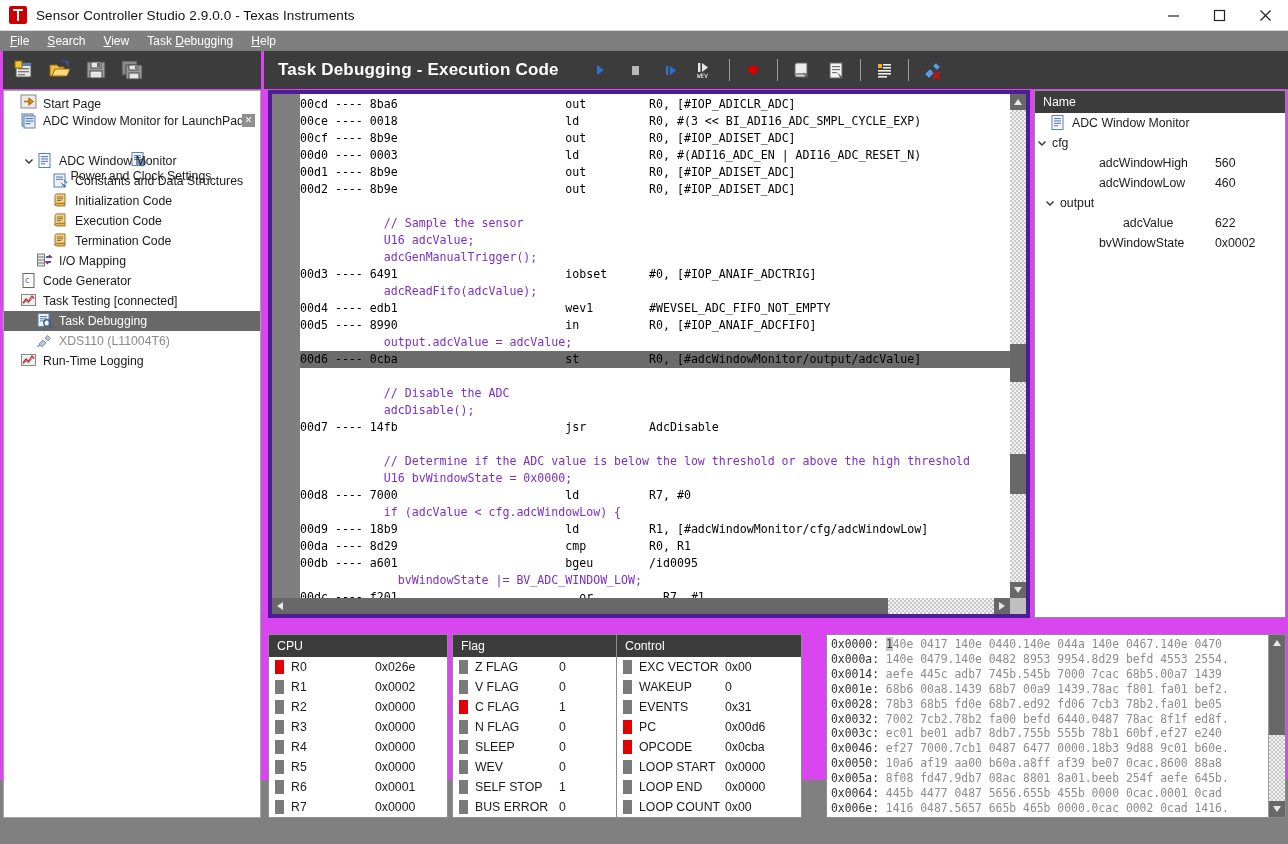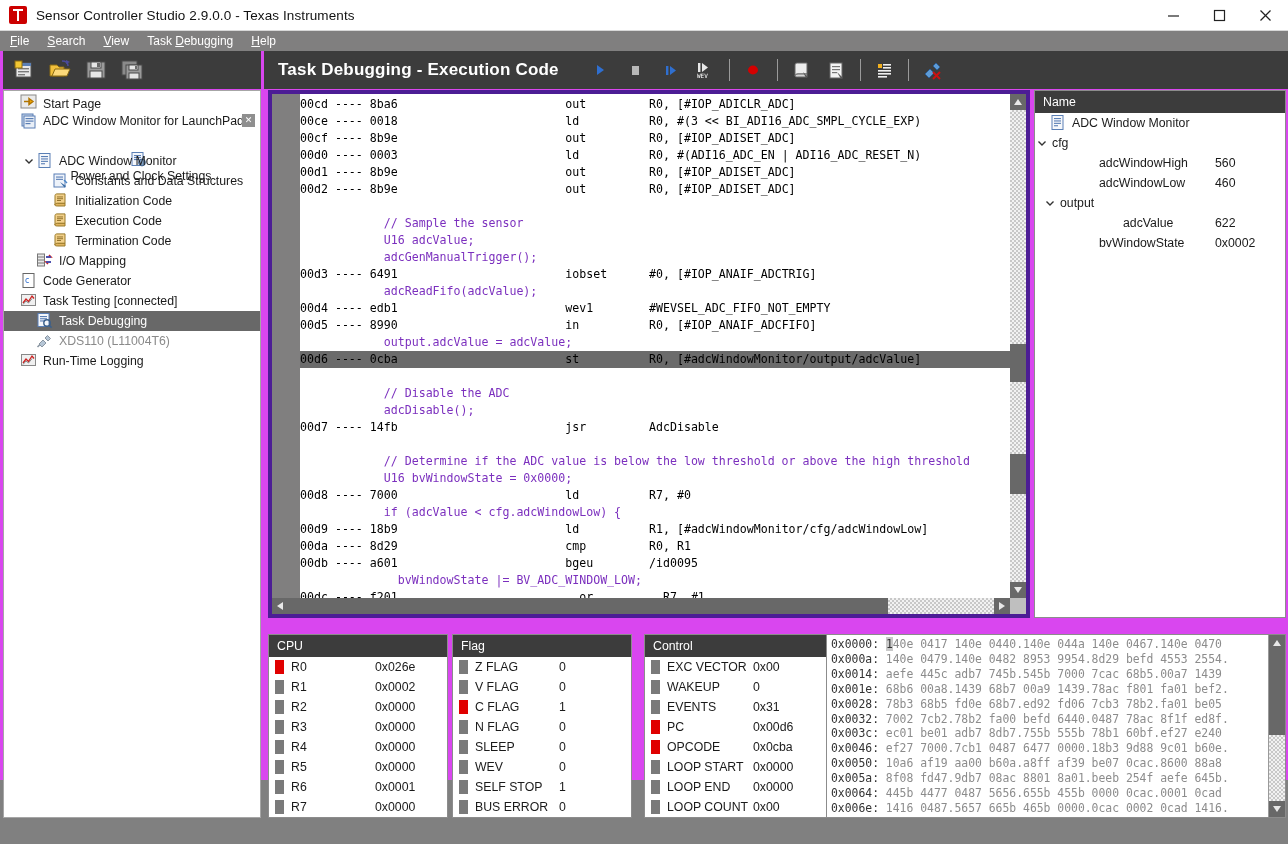--- a/index.html
+++ b/index.html
@@ -166,21 +166,21 @@
   .var-val { width: 70px; }
 
   
   .bpanel {
     position: absolute; top: 634px; height: 184px;
     background: #ffffff; border: 1px solid #8c8c8c;
     overflow: hidden;
   }
   #cpu-panel  { left: 268px; width: 180px; }
   #flag-panel { left: 452px; width: 180px; }
-  #ctrl-panel { left: 644px; width: 186px; }
+  #ctrl-panel { left: 616px; width: 186px; }
   #mem-panel  { left: 826px; width: 460px; }
 
   .breg-row {
     height: 20px; display: flex; align-items: center;
     font-size: 12.3px; color: #1a1a1a; white-space: nowrap;
   }
   .sq { width: 9px; height: 14px; margin: 0 7px 0 6px; background: #7a7a7a; flex: 0 0 auto; }
   .sq.on { background: #e00000; }
   .breg-name { flex: 1 1 auto; }
   .breg-val { width: 72px; }

